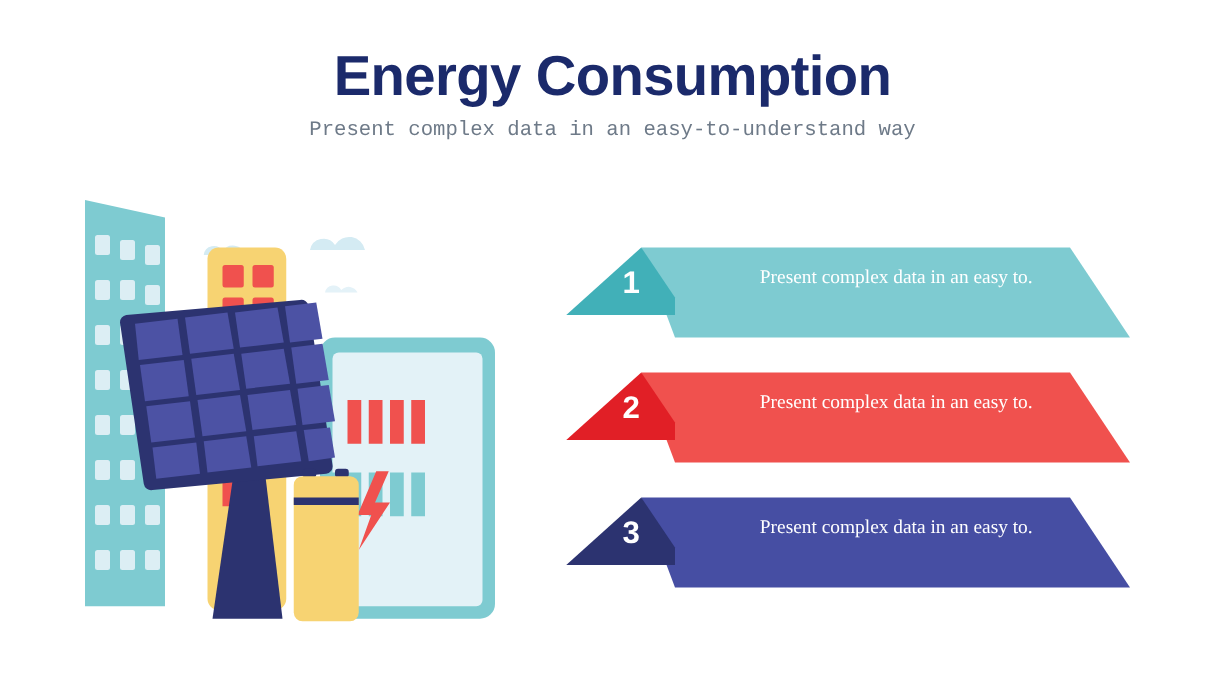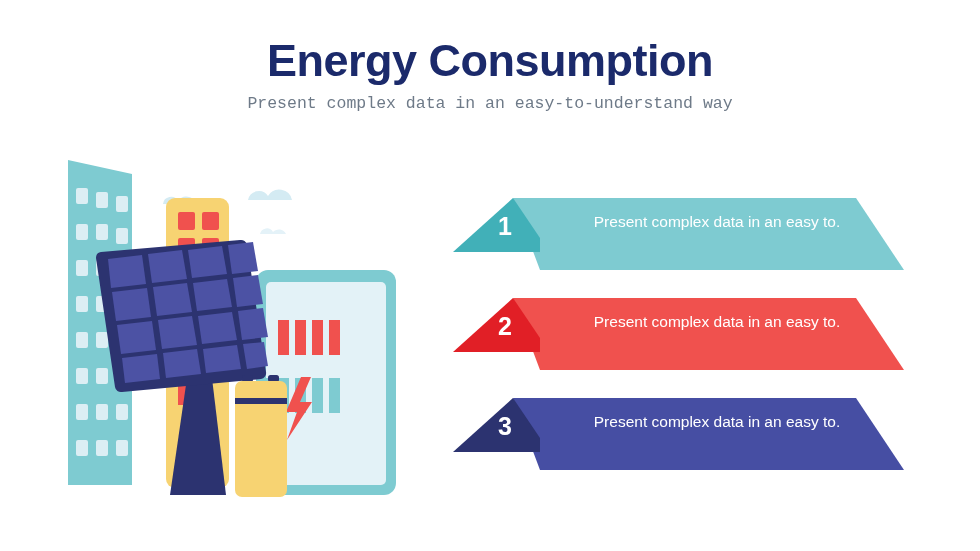--- a/index.html
+++ b/index.html
@@ -77,21 +77,21 @@
   }
   .banner-text {
     position: absolute;
     left: 108px;
     top: 22px;
     width: 330px;
     text-align: center;
     color: #ffffff;
     font-size: 15.5px;
     line-height: 1.3;
-    font-family: Liberation Sans, sans-serif;
+    font-family: Liberation Serif, serif;
   }
 
   
   #illustration {
     position: absolute;
     left: 60px;
     top: 140px;
     width: 350px;
     height: 390px;
   }

